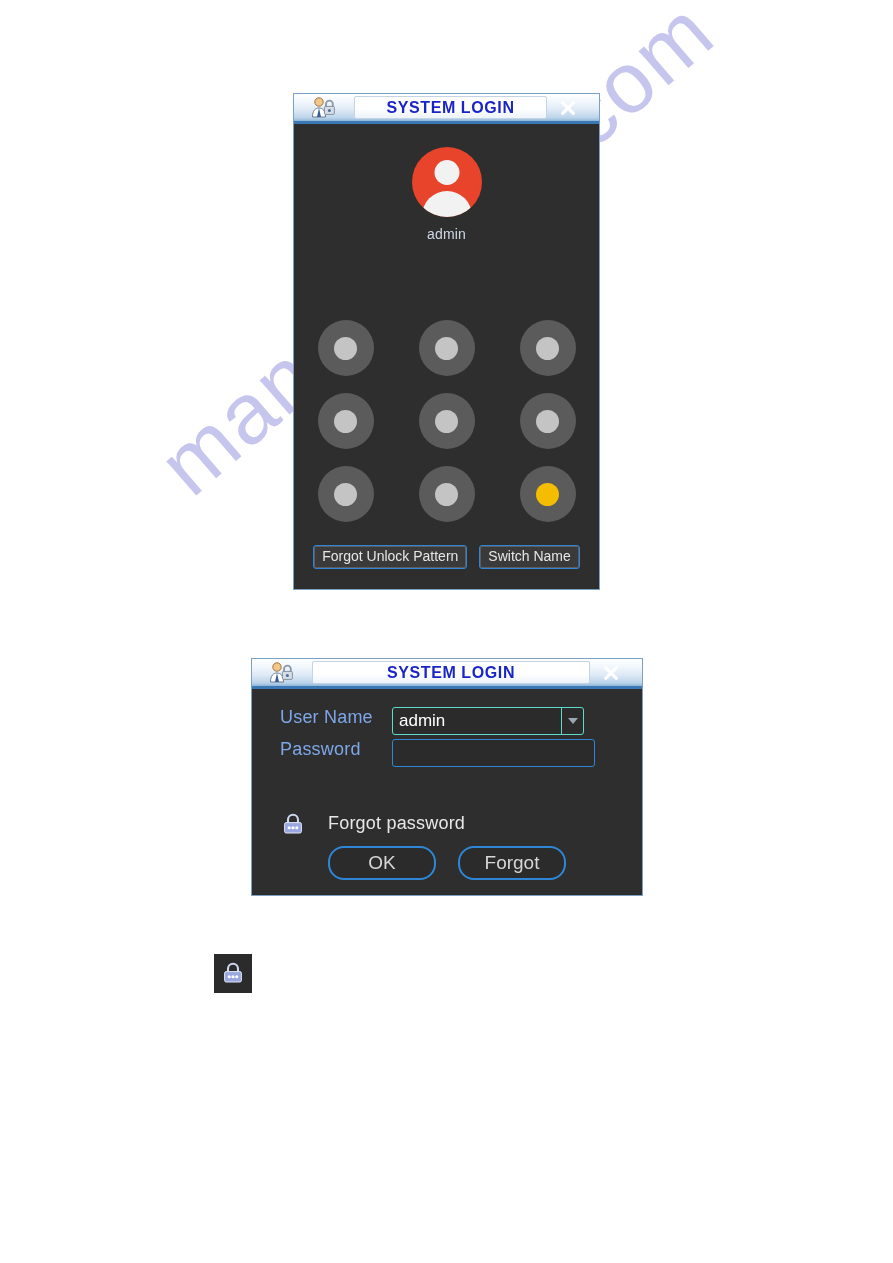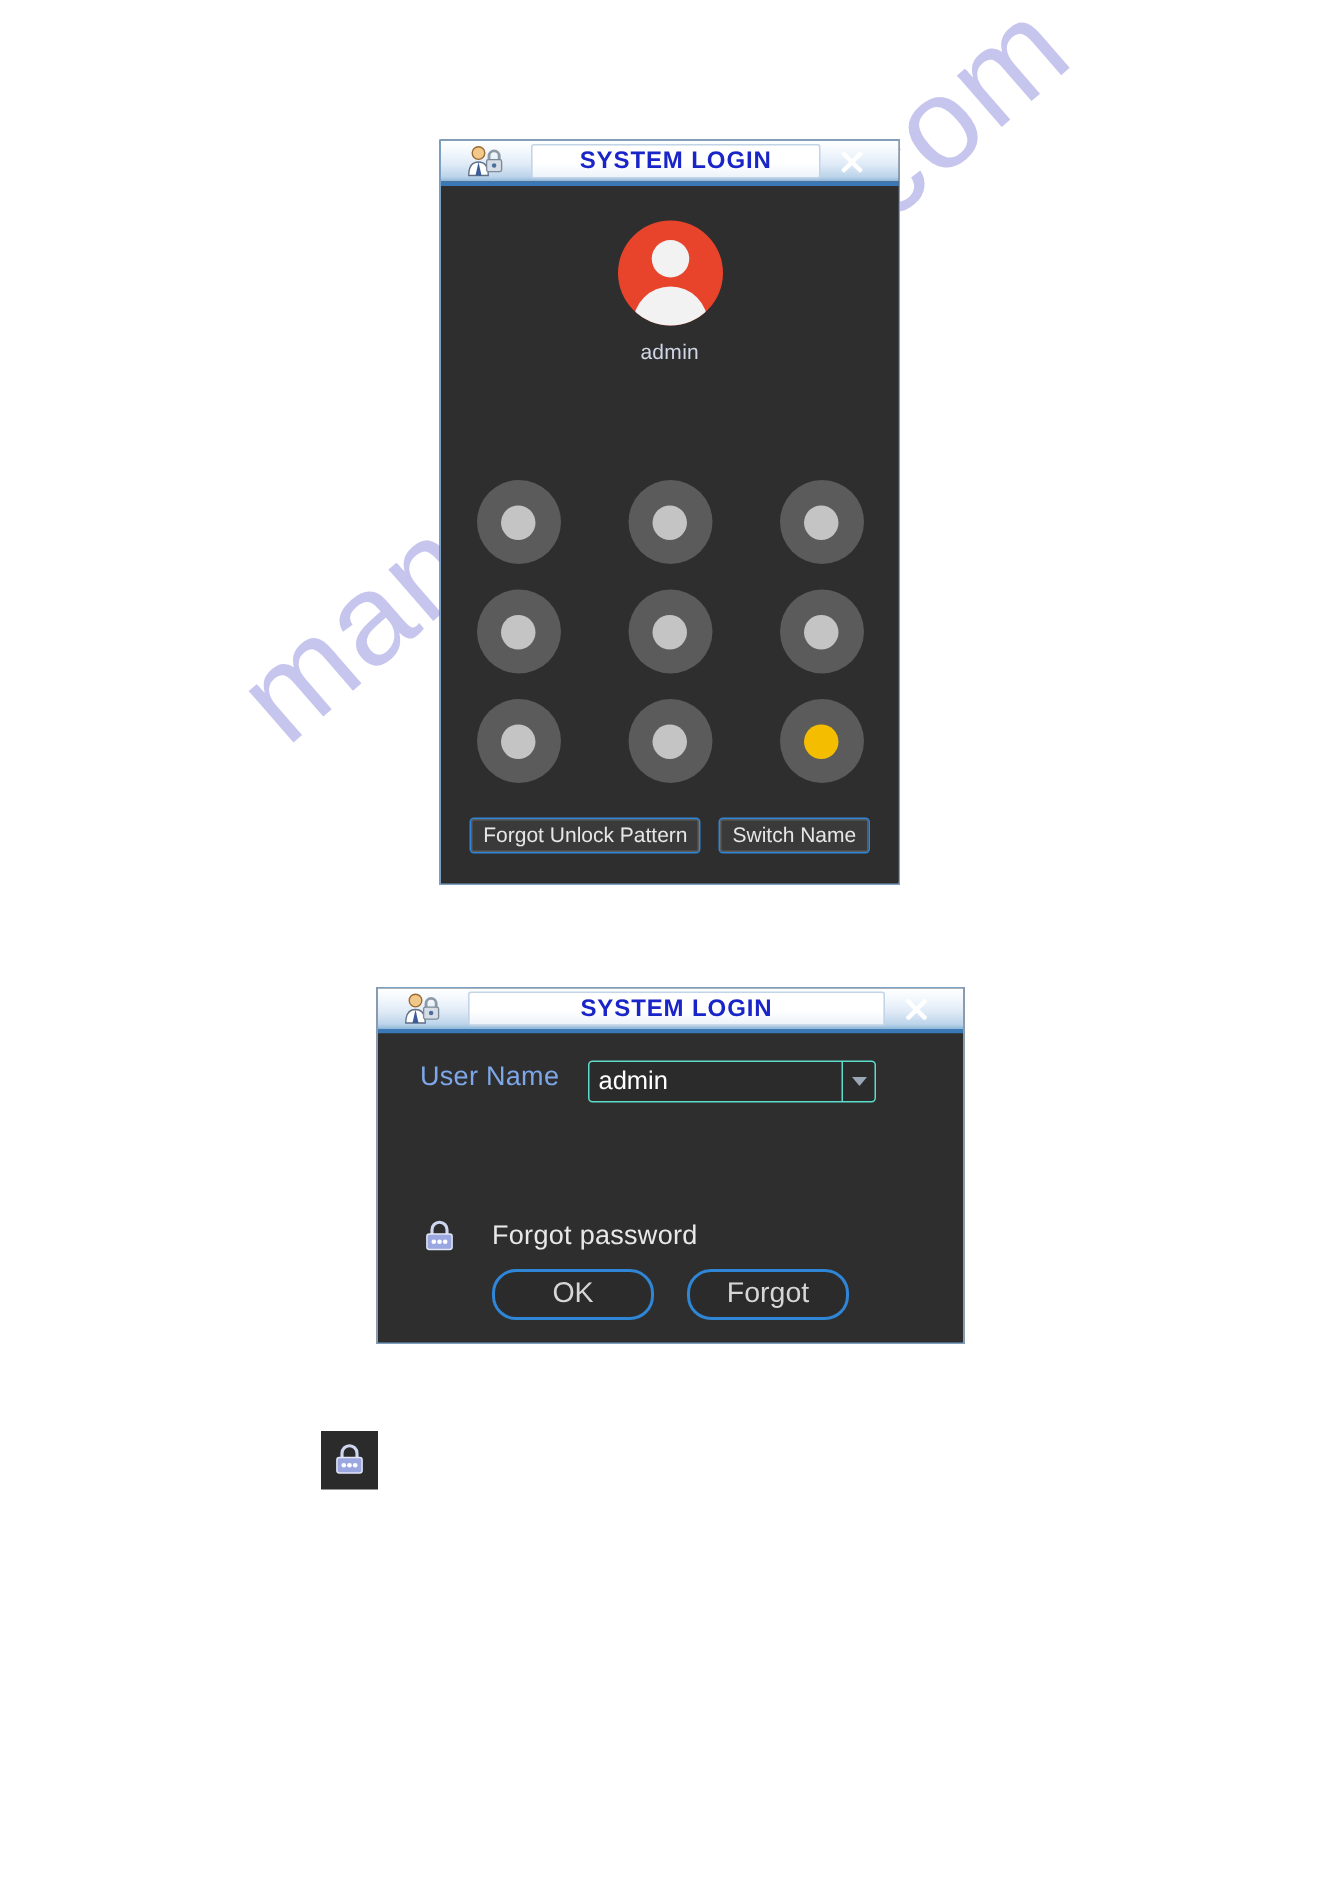--- a/index.html
+++ b/index.html
@@ -406,20 +406,24 @@
   <div class="body-area">
 
     <div class="form-row" style="left:0; top:18px;">
       <span class="form-label">User Name</span>
       <div class="field username">
         <span class="value">admin</span>
         <span class="dropdown-arrow"></span>
       </div>
     </div>
 
+    <div class="form-row" style="left:0; top:50px;">
+      <span class="form-label">Password</span>
+      <input class="field password" type="password" style="color: rgb(255, 255, 255); font-size: 17px; padding-left: 6px; outline: none;" placeholder="">
+    </div>
 
     <div class="forgot-row">
       <svg width="26" height="24" viewBox="0 0 26 24">
         <path d="M8 10 v-3.2 a5 5 0 0 1 10 0 V10" fill="none" stroke="#cfd6ef" stroke-width="2.1"></path>
         <rect x="4.6" y="9.6" width="16.8" height="10.4" rx="1.6" fill="#9aa7e0" stroke="#e3e7f7" stroke-width="1"></rect>
         <circle cx="9.2" cy="14.8" r="1.55" fill="#ffffff"></circle>
         <circle cx="13" cy="14.8" r="1.55" fill="#ffffff"></circle>
         <circle cx="16.8" cy="14.8" r="1.55" fill="#ffffff"></circle>
       </svg>
       <span class="forgot-text">Forgot password</span>

